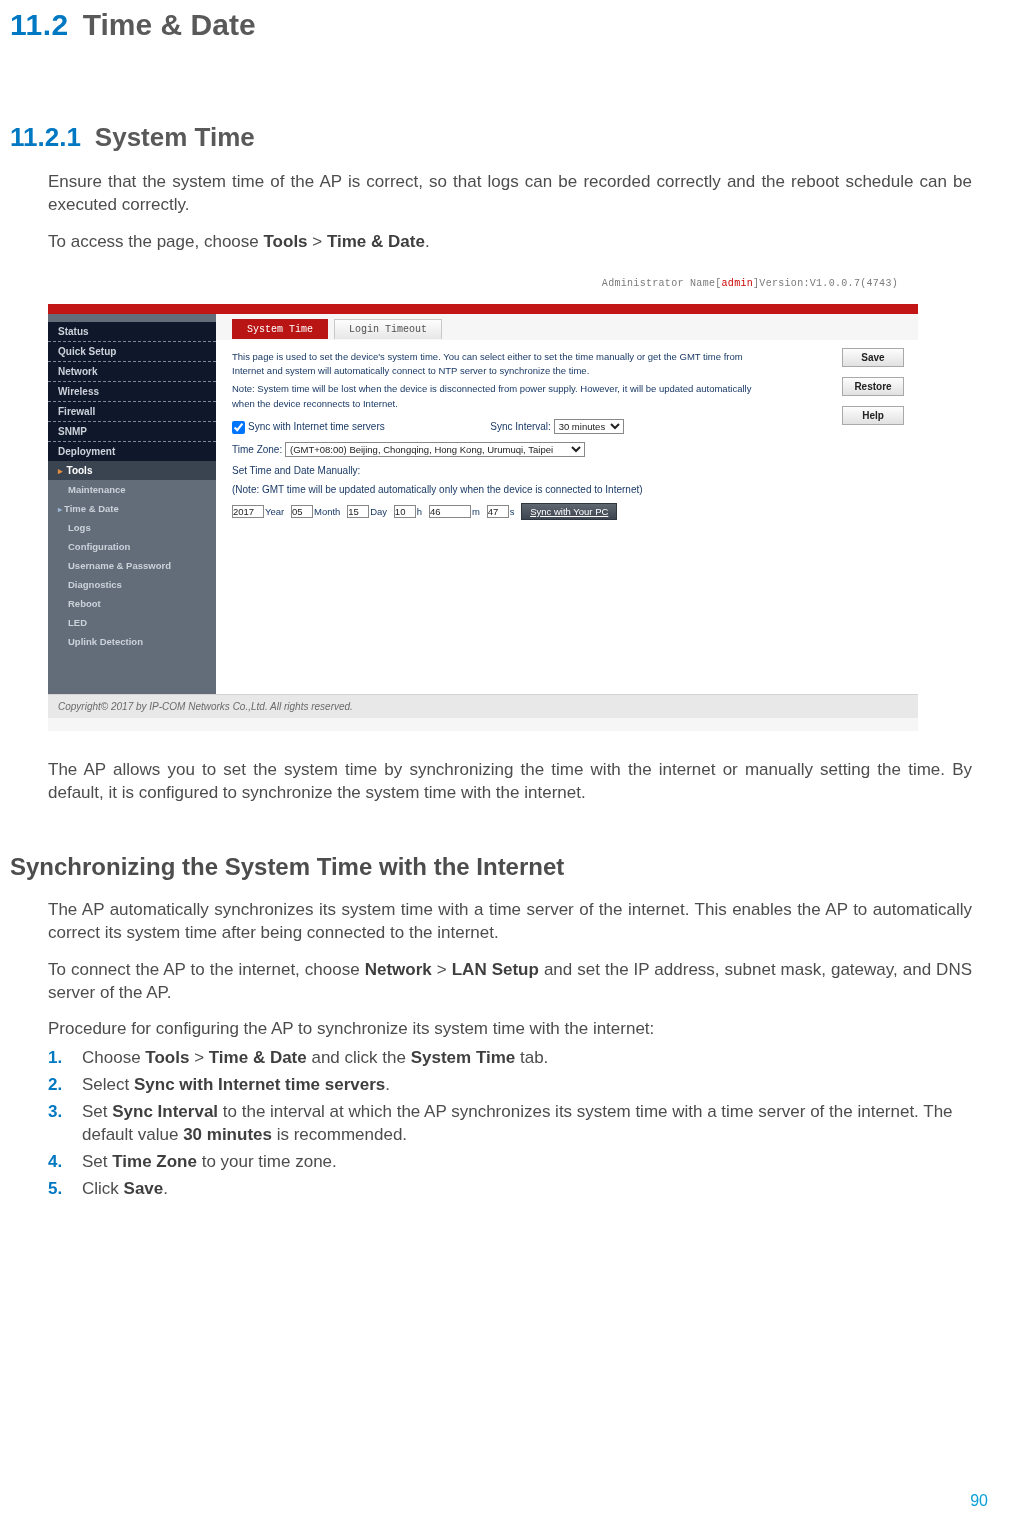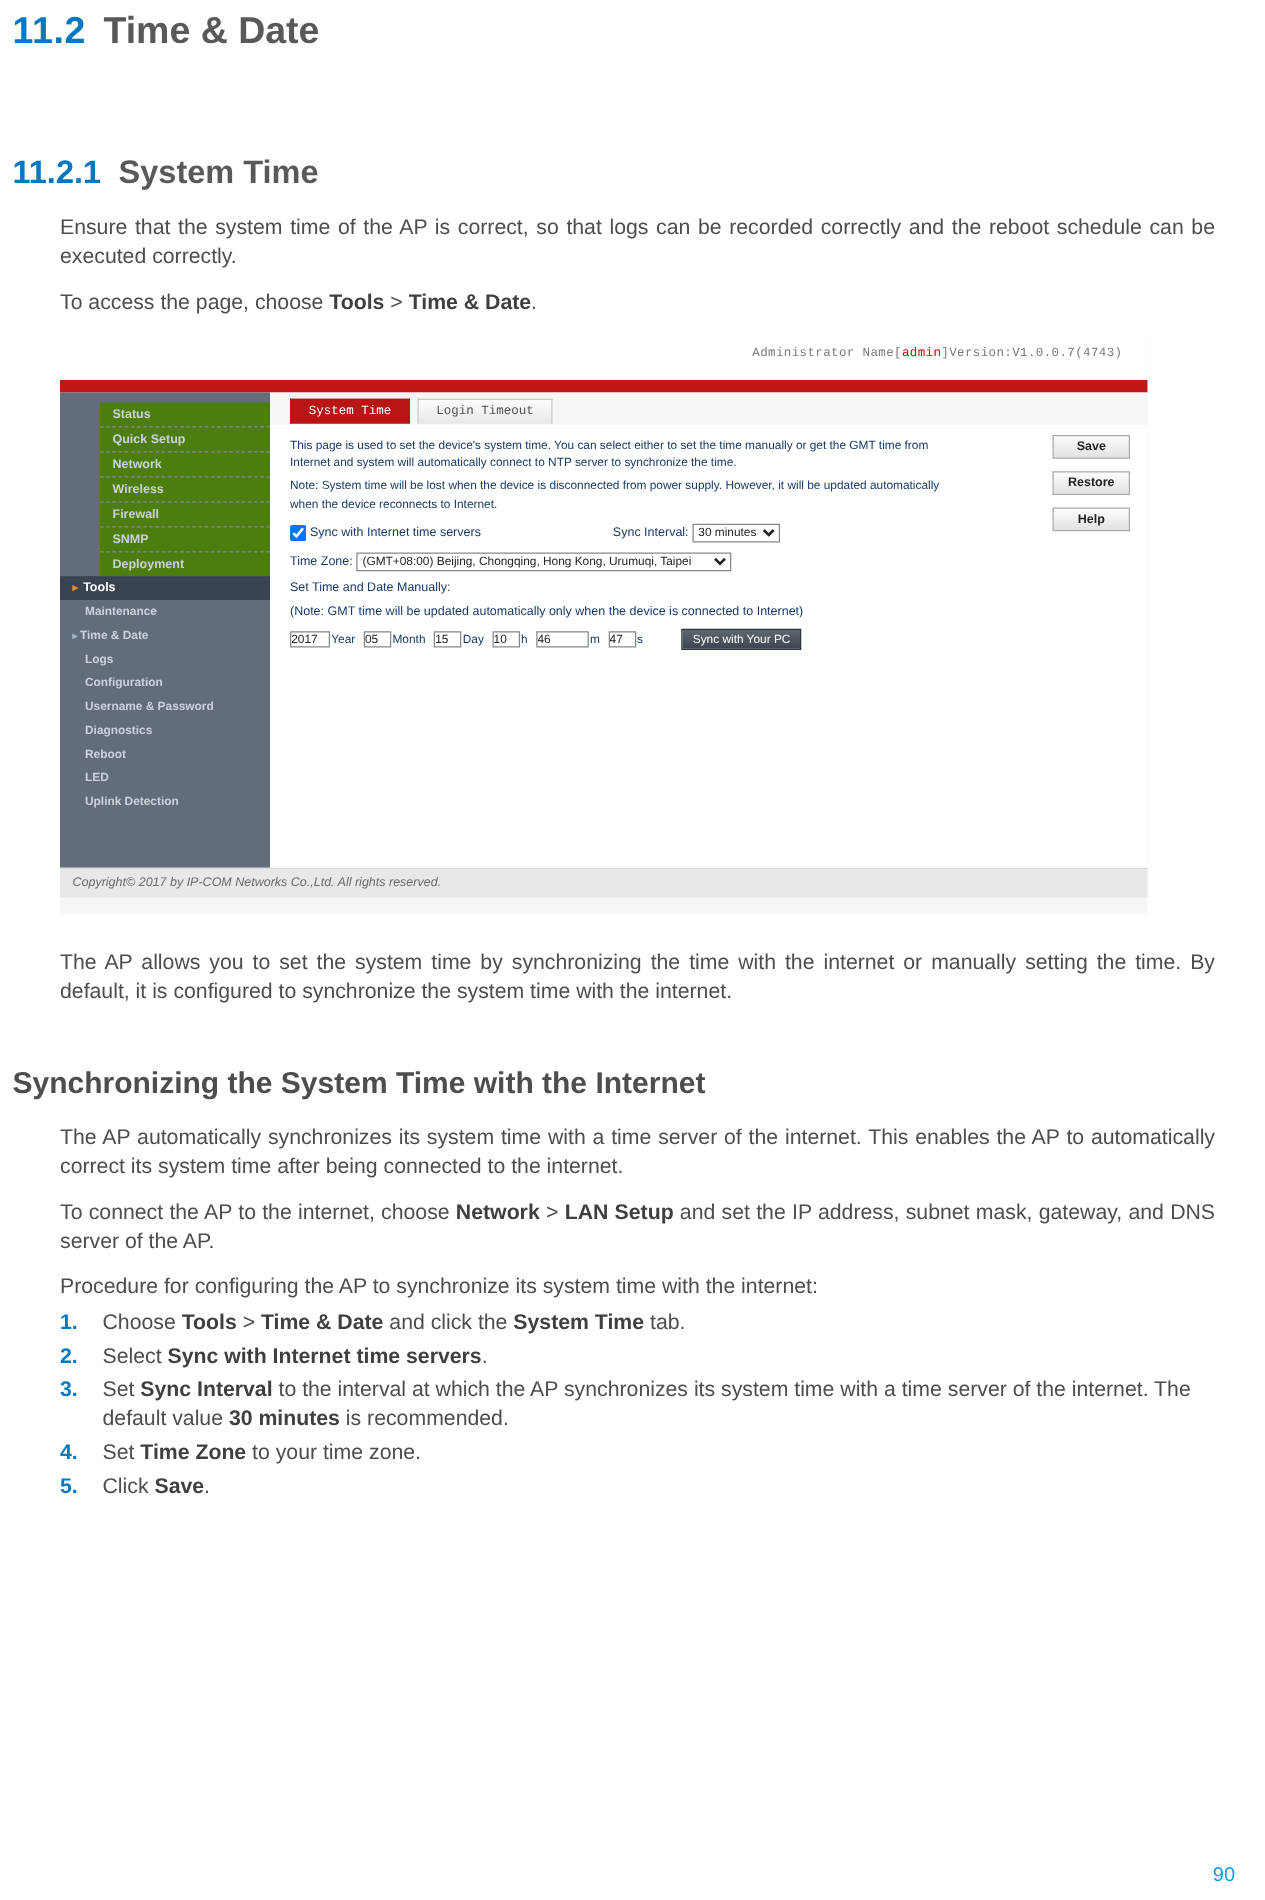--- a/index.html
+++ b/index.html
@@ -53,21 +53,21 @@
   }
   .shot .whitebar { height: 36px; background: #fff; position: relative; }
   .shot .whitebar .adm {
     position: absolute; right: 20px; top: 10px; font-family: "Courier New", monospace;
     font-size: 10px; color: #7a7a7a; letter-spacing: 0.3px;
   }
   .shot .whitebar .adm .red { color: #cc0000; }
   .shot .redbar { height: 10px; background: #c21515; }
   .shot .cols { display: flex; height: 380px; }
   .sidecol { width: 168px; background: #636d7a; color: #d9dde2; padding-top: 8px; }
-  .sidecol .top { background: #4d7c0f; margin-left: 32px; }
+  .sidecol .top { background: #0f172a; }
   .sidecol .item {
     padding: 4px 10px 4px 10px; font-size: 10px; font-weight: 700;
     border-bottom: 1px dashed #7d8896;
     color: #cbd2da;
   }
   .sidecol .item.noline { border-bottom: 0; }
   .sidecol .tools {
     background: #3a4350; color: #fff; padding: 4px 10px;
     font-weight: 700; font-size: 10px; border-bottom: 0;
   }
@@ -90,21 +90,22 @@
     font-size: 9.5px; border: 1px solid #888; background: #fff; color: #222;
   }
   .panel .chk { vertical-align: middle; margin-right: 3px; }
   .tzsel { width: 300px; }
   .yr { width: 32px; } .mo { width: 22px; } .dy { width: 22px; }
   .hh { width: 22px; } .mm { width: 42px; } .ss { width: 22px; }
   .unit { font-size: 9.5px; color: #1a3a66; margin: 0 4px 0 1px; }
   .btn-pc {
     display: inline-block; background: linear-gradient(#5e6670,#3d4550);
     color: #fff; font-size: 9.5px; padding: 2px 8px; border: 1px solid #2e3640;
-    margin-left: 24px;
+    margin-left: 0;
+    text-decoration: underline;
   }
   .sidebtns { position: absolute; right: 14px; top: 8px; width: 62px; }
   .sidebtns .b {
     display: block; text-align: center; font-size: 10px; color: #222;
     background: linear-gradient(#fdfdfd,#e1e1e1); border: 1px solid #a9a9a9;
     padding: 3px 0; margin-bottom: 10px; font-weight: 700;
   }
   .copyright {
     background: #e8e8e8; color: #6a6a6a; font-style: italic; font-size: 10px;
     padding: 6px 10px; border-top: 1px solid #d4d4d4;

